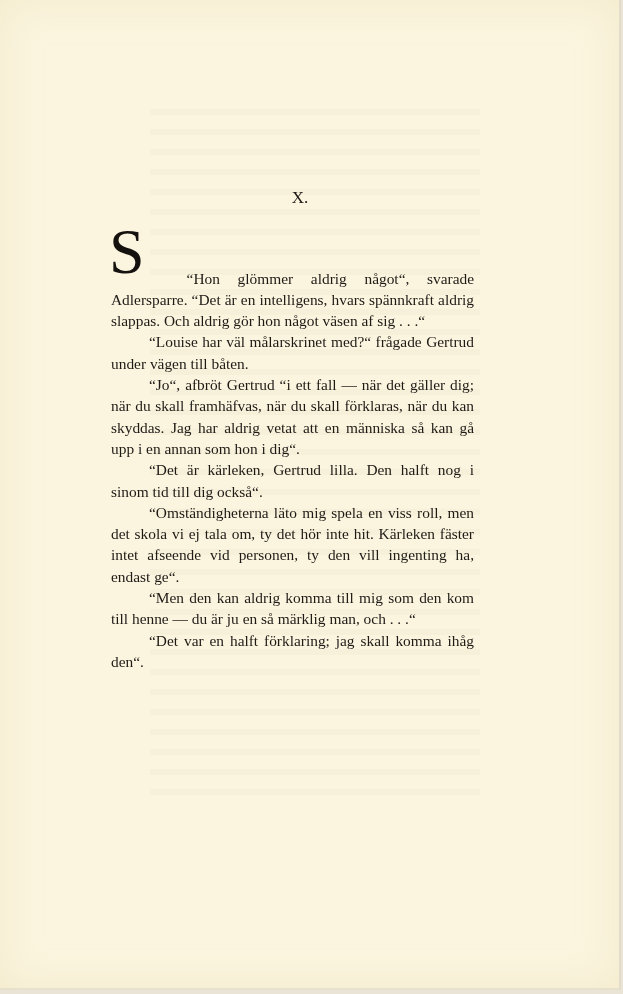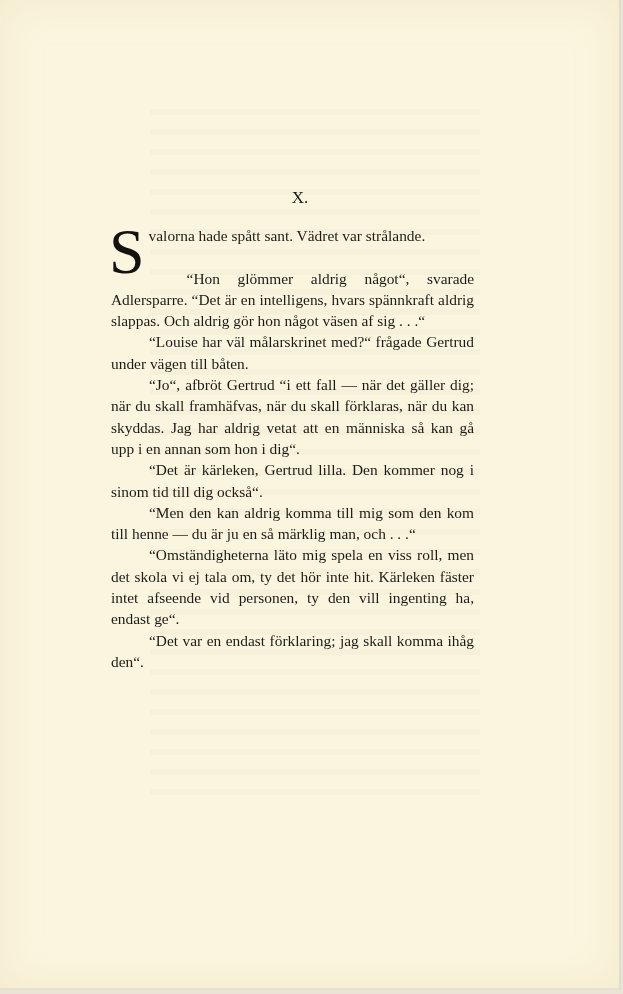--- a/index.html
+++ b/index.html
@@ -81,23 +81,23 @@
 </head>
 <body>
 
 <div class="page">
   <div class="show-through"></div>
 
   <div class="chapter-heading">X.</div>
 
   <div class="text-block">
     <p class="para no-indent">
-      <span class="drop-cap">S</span><span>valorna hade spått sant.  Vädret var strålande.</span><br><span style="display:inline-block;width:38px;"></span>
+      <span class="drop-cap">S</span><br><span style="display:inline-block;width:38px;"></span>
     </p>
     <p class="para">“Hon glömmer aldrig något“, svarade Adlersparre.  “Det är en intelligens, hvars spännkraft aldrig slappas.  Och aldrig gör hon något väsen af sig . . .“</p>
     <p class="para">“Louise har väl målarskrinet med?“ frågade Gertrud under vägen till båten.</p>
     <p class="para">“Jo“, afbröt Gertrud “i ett fall — när det gäller dig; när du skall framhäfvas, när du skall förklaras, när du kan skyddas.  Jag har aldrig vetat att en människa så kan gå upp i en annan som hon i dig“.</p>
-    <p class="para">“Det är kärleken, Gertrud lilla.  Den kommer nog i sinom tid till dig också“.</p>
+    <p class="para">“Det är kärleken, Gertrud lilla.  Den halft nog i sinom tid till dig också“.</p>
+    <p class="para">“Omständigheterna läto mig spela en viss roll, men det skola vi ej tala om, ty det hör inte hit. Kärleken fäster intet afseende vid personen, ty den vill ingenting ha, endast ge“.</p>
     <p class="para">“Men den kan aldrig komma till mig som den kom till henne — du är ju en så märklig man, och . . .“</p>
-    <p class="para">“Omständigheterna läto mig spela en viss roll, men det skola vi ej tala om, ty det hör inte hit. Kärleken fäster intet afseende vid personen, ty den vill ingenting ha, endast ge“.</p>
-    <p class="para">“Det var en endast förklaring; jag skall komma ihåg den“.</p>
+    <p class="para">“Det var en halft förklaring; jag skall komma ihåg den“.</p>
   </div>
 </div>
 
 </body></html>

